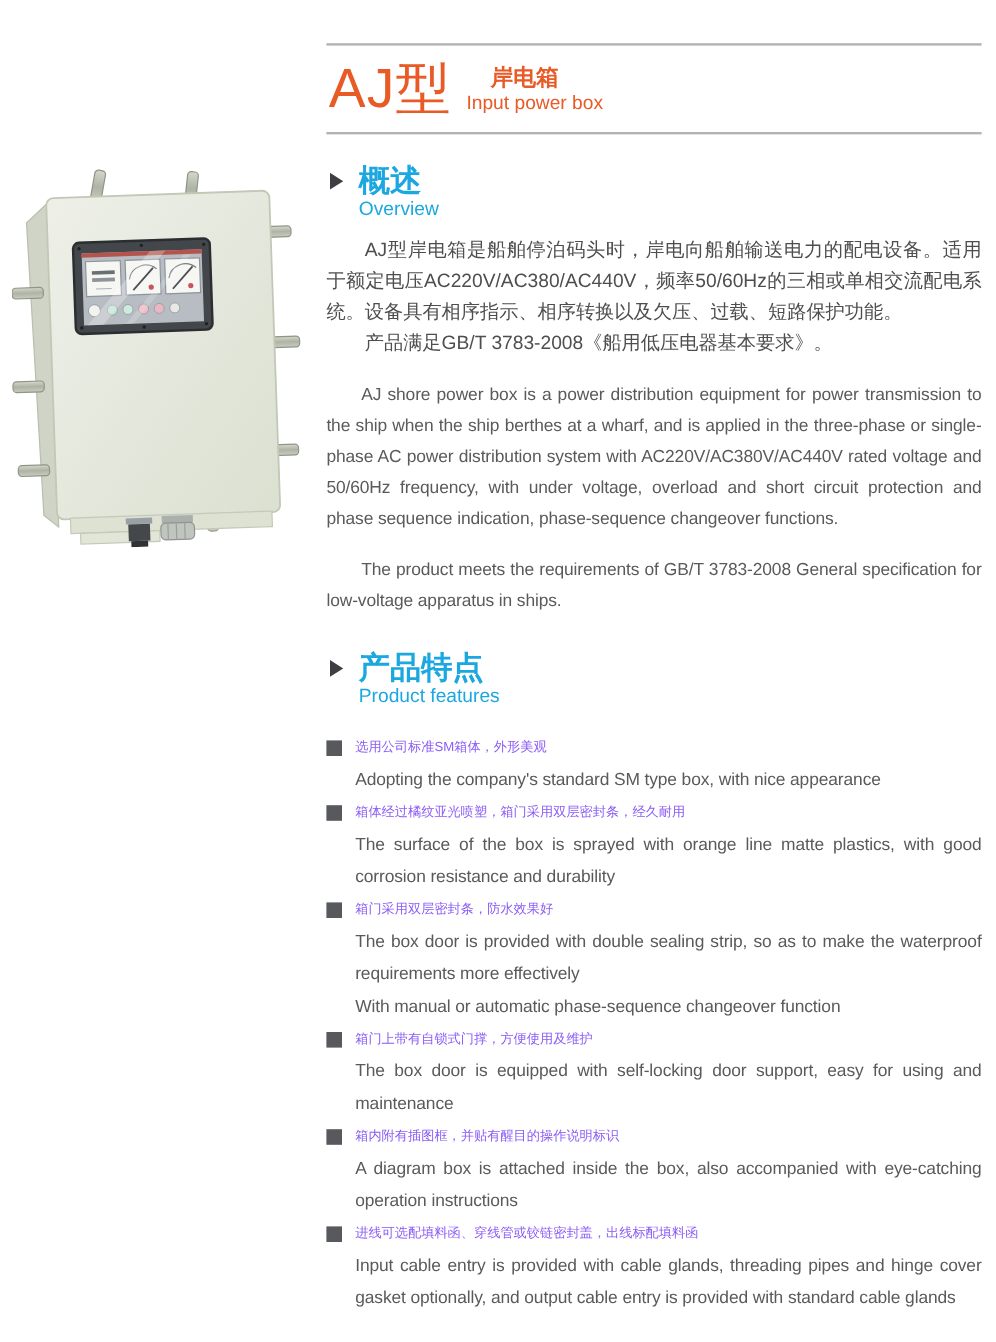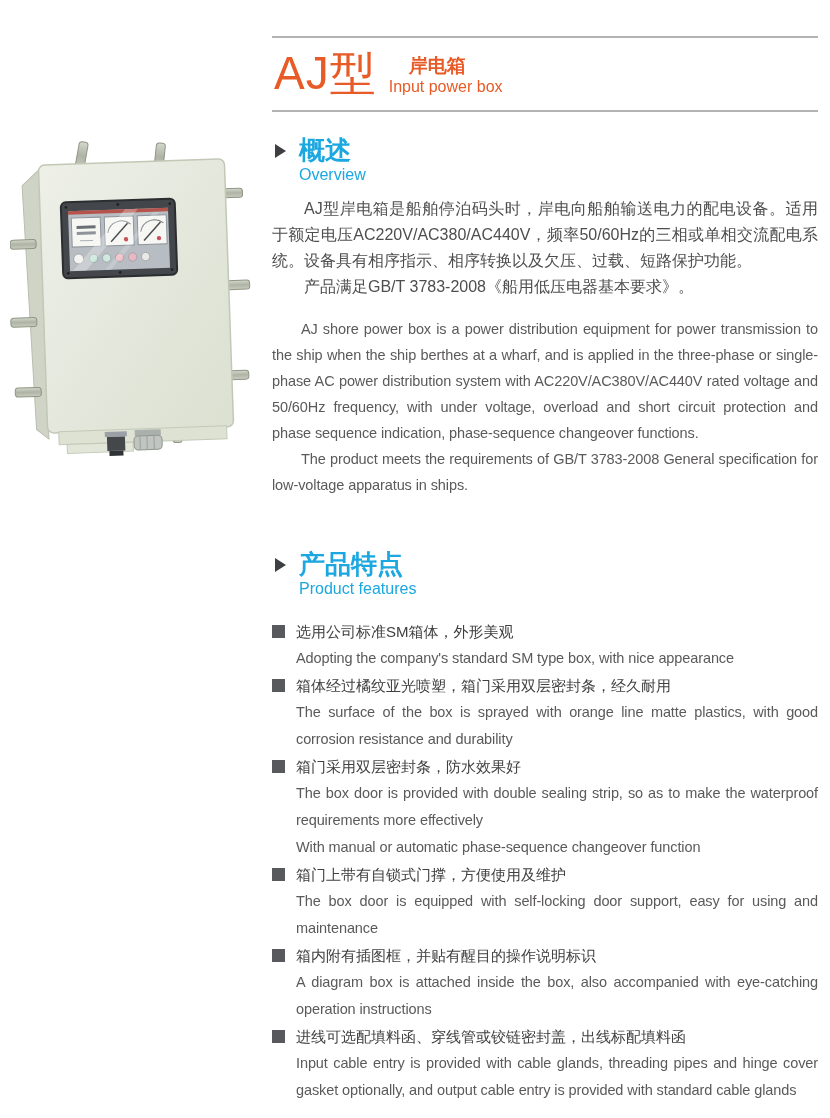--- a/index.html
+++ b/index.html
@@ -28,25 +28,25 @@
        border-top:7px solid transparent;border-bottom:7px solid transparent;
        border-left:11px solid #3e3f42;}
   .h-cn{font-size:26px;font-weight:bold;color:#1ba7e0;line-height:28px;}
   .h-en{font-size:16px;color:#1ba7e0;line-height:18px;margin-top:2px;}
 
   .para-cn{margin:12px 0 0;font-size:16px;line-height:26px;color:#4f4e4e;
            text-align:justify;text-indent:2em;}
   .para-cn.follow{margin-top:0;}
   .para-en{margin:16px 0 0;font-size:14.5px;line-height:26px;color:#5b5959;
            text-align:justify;text-indent:2em;letter-spacing:-0.1px;}
-  .para-en.follow{margin-top:0;}
-
-  .features-head{margin-top:52px;}
+  .para-en.follow{margin-top:16px;}
+
+  .features-head{margin-top:28px;}
   .features{margin-top:20px;}
-  .feat-cn{position:relative;padding-left:24px;font-size:15px;color:#404040;line-height:27px;}
+  .feat-cn{position:relative;padding-left:24px;font-size:11px;color:#8b5cf6;line-height:27px;}
   .sq{position:absolute;left:0;top:7px;width:13px;height:13px;background:#57595d;}
   .feat-en{margin-left:24px;font-size:14.5px;color:#5b5959;line-height:27px;
            text-align:justify;letter-spacing:-0.1px;}
 </style>
 </head>
 <body>
 
 <div class="page">
 
   <div class="photo">

